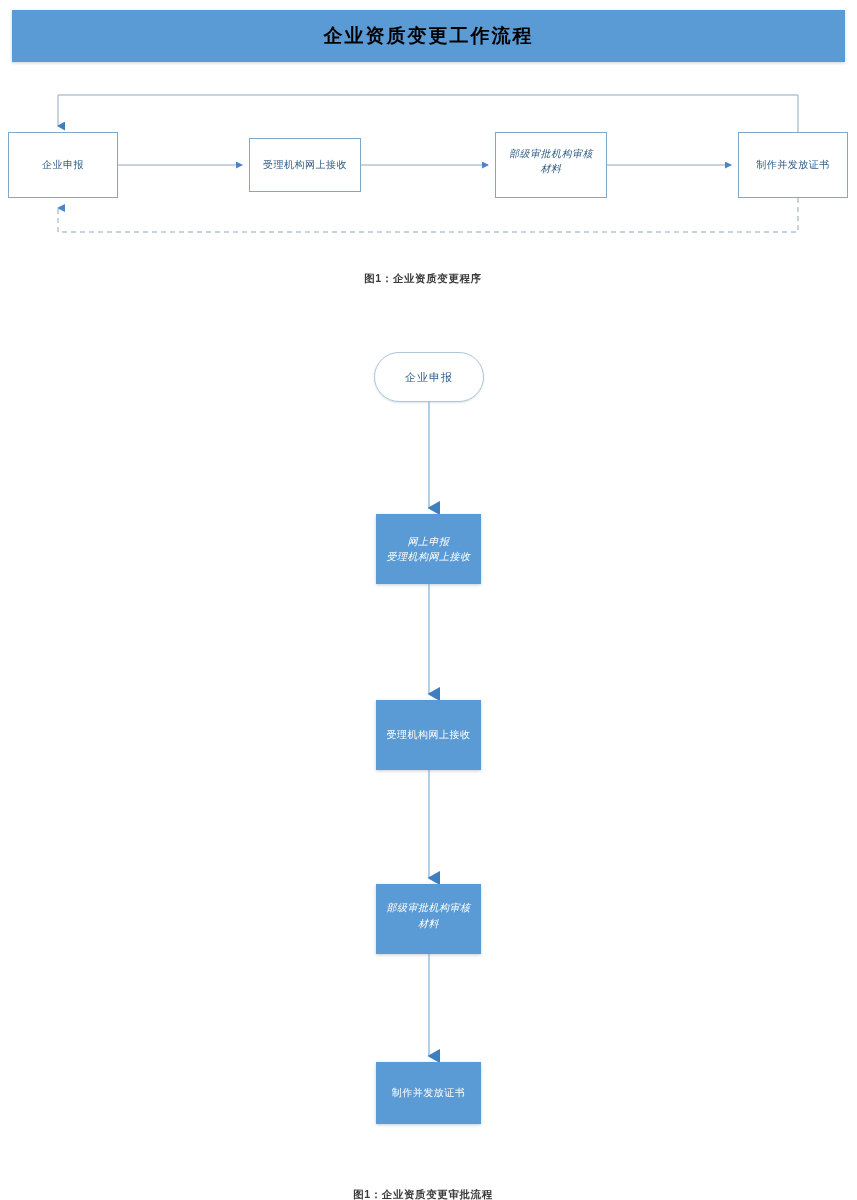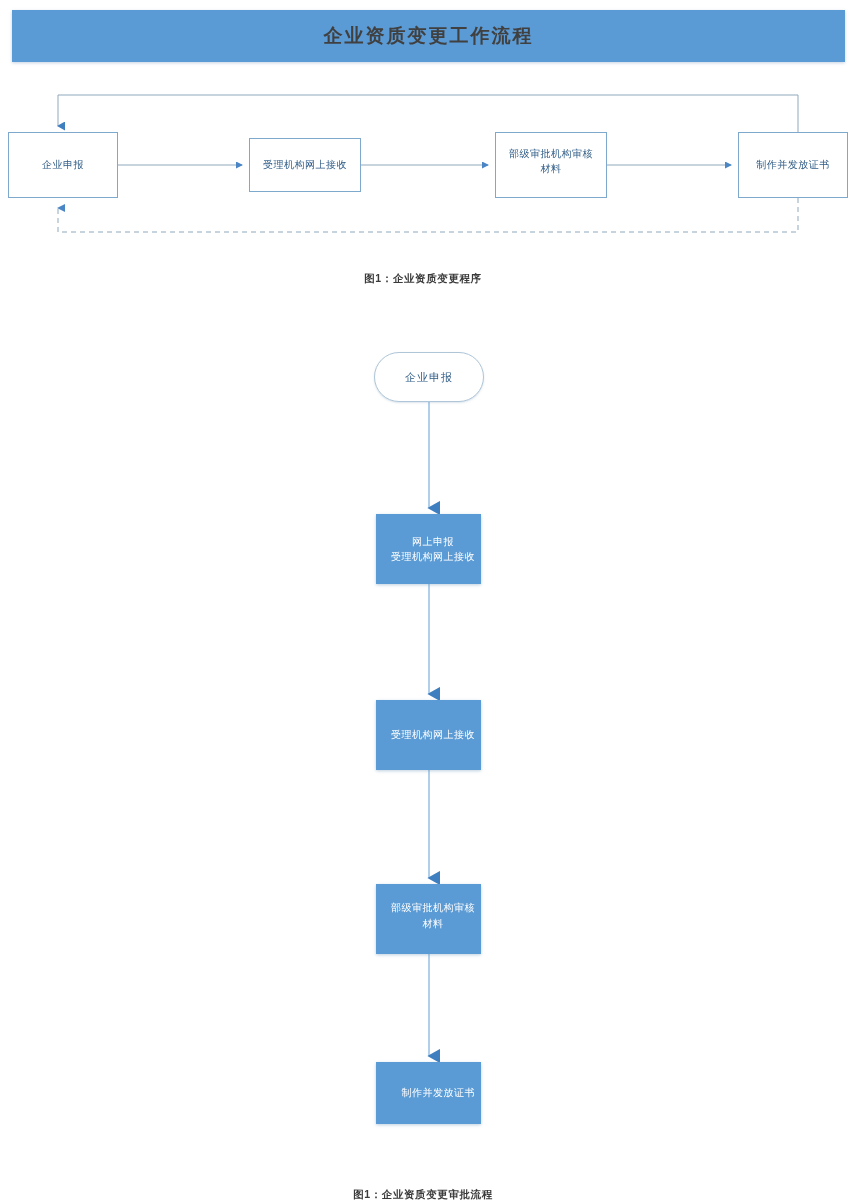--- a/index.html
+++ b/index.html
@@ -22,21 +22,21 @@
     top: 10px;
     width: 833px;
     height: 52px;
     background: #5B9BD5;
     box-shadow: 0 1px 3px rgba(90,130,170,0.35);
     display: flex;
     align-items: center;
     justify-content: center;
   }
   .title-banner .title-text {
-    color: #404040;
+    color: #000000;
     font-size: 19px;
     font-weight: bold;
     letter-spacing: 2px;
   }
 
   
   .diagram {
     position: absolute;
     left: 0;
     top: 0;
@@ -99,36 +99,36 @@
     font-size: 11px;
     letter-spacing: 1px;
     box-shadow: 0 1px 2px rgba(140,165,190,0.30);
   }
   .fc2-box {
     position: absolute;
     box-sizing: border-box;
     background: #5B9BD5;
     display: flex;
     align-items: center;
-    justify-content: flex-end;
+    justify-content: center;
     text-align: center;
     color: #ffffff;
     font-size: 10px;
     line-height: 1.55;
     letter-spacing: 0.5px;
     padding: 11px 6px;
     box-shadow: 0 1px 3px rgba(110,150,185,0.45);
   }
   .fc2-box.s1 { left: 376px; top: 514px;  width: 105px; height: 70px; }
   .fc2-box.s2 { left: 376px; top: 700px;  width: 105px; height: 70px; }
   .fc2-box.s3 { left: 376px; top: 884px;  width: 105px; height: 70px;
                  align-items: flex-start; padding-top: 16px; }
   .fc2-box.s4 { left: 376px; top: 1062px; width: 105px; height: 62px; }
 
-  .line-break { display: block; }
+  .line-break { display: block; font-style: italic; }
 </style>
 </head>
 <body>
 
 <div class="title-banner">
   <span class="title-text">企业资质变更工作流程</span>
 </div>
 
 <div class="diagram">
 <svg width="857" height="1200" viewBox="0 0 857 1200" xmlns="http://www.w3.org/2000/svg">

